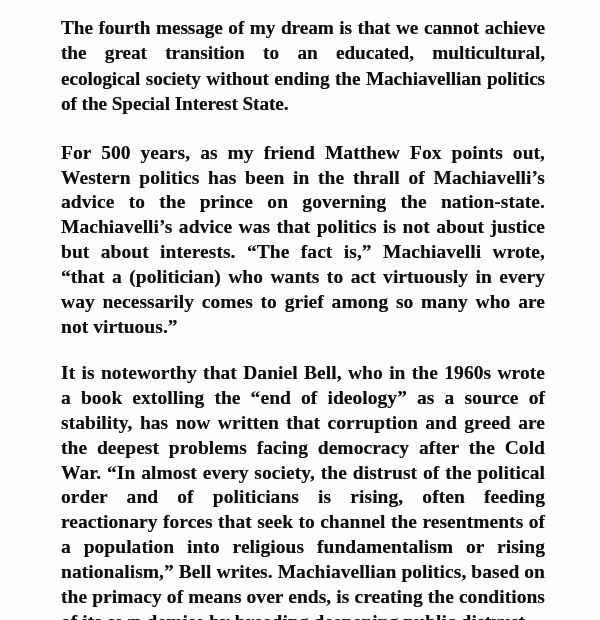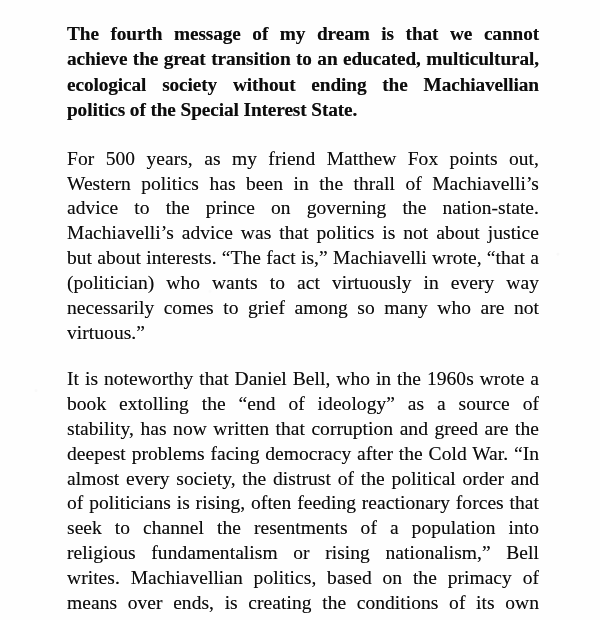--- a/index.html
+++ b/index.html
@@ -32,38 +32,38 @@
   }
 
   .text-column {
     position: absolute;
     left: 60px;
     top: 14px;
     width: 486px;
   }
 
   p {
-    margin: 7px;
+    margin: 1px;
     text-align: justify;
     text-justify: inter-word;
     font-size: 19.5px;
     line-height: 24.9px;
     -webkit-font-smoothing: none;
   }
 
   p.heading-para {
     font-weight: bold;
     font-size: 19.3px;
     line-height: 25.4px;
     letter-spacing: -0.1px;
     margin-bottom: 24px;
   }
 
   p.body-para {
-    font-weight: normal;
+    font-weight: bold;
     letter-spacing: 0.05px;
   }
 
   p.body-para + p.body-para {
     margin-top: 21px;
   }
 
   
   .text-column p {
     text-shadow: 0 0 0.35px rgba(0,0,0,0.45);

